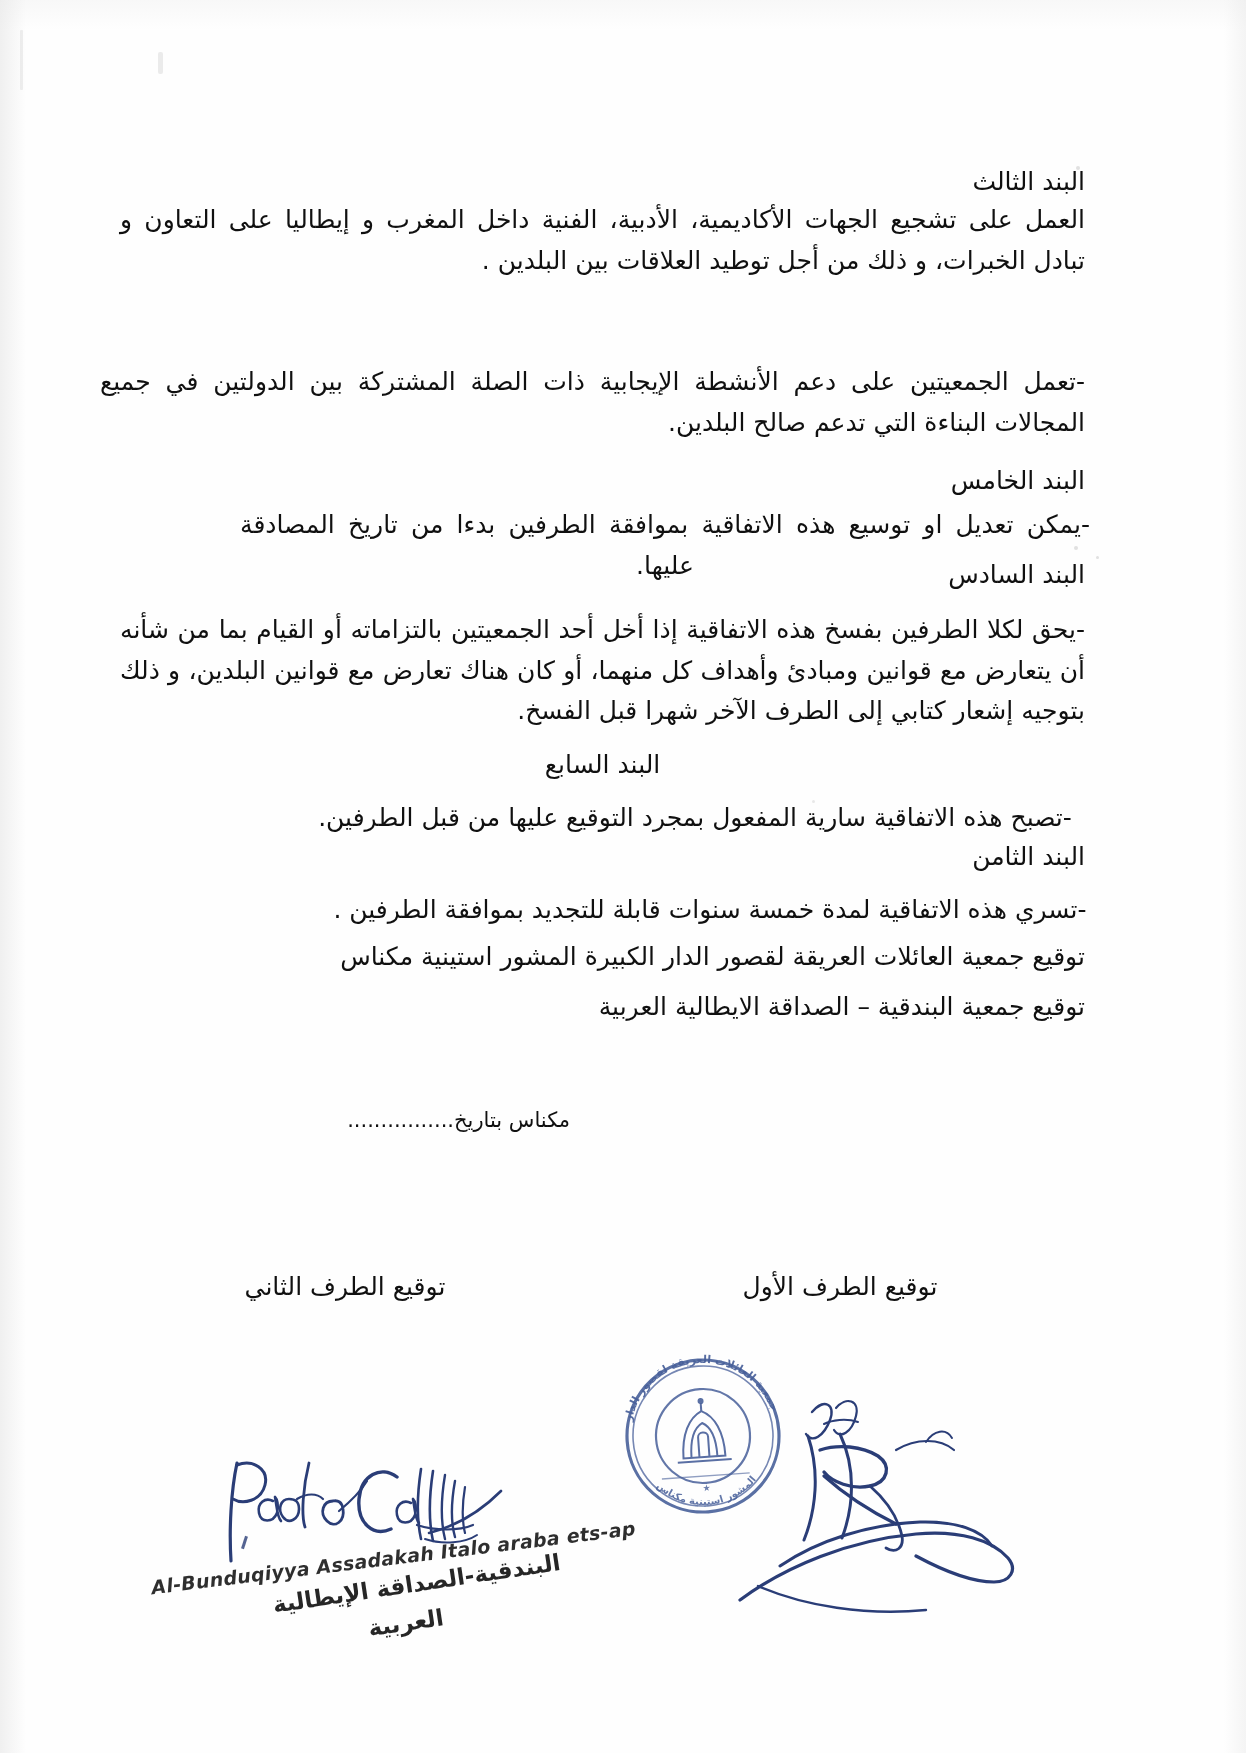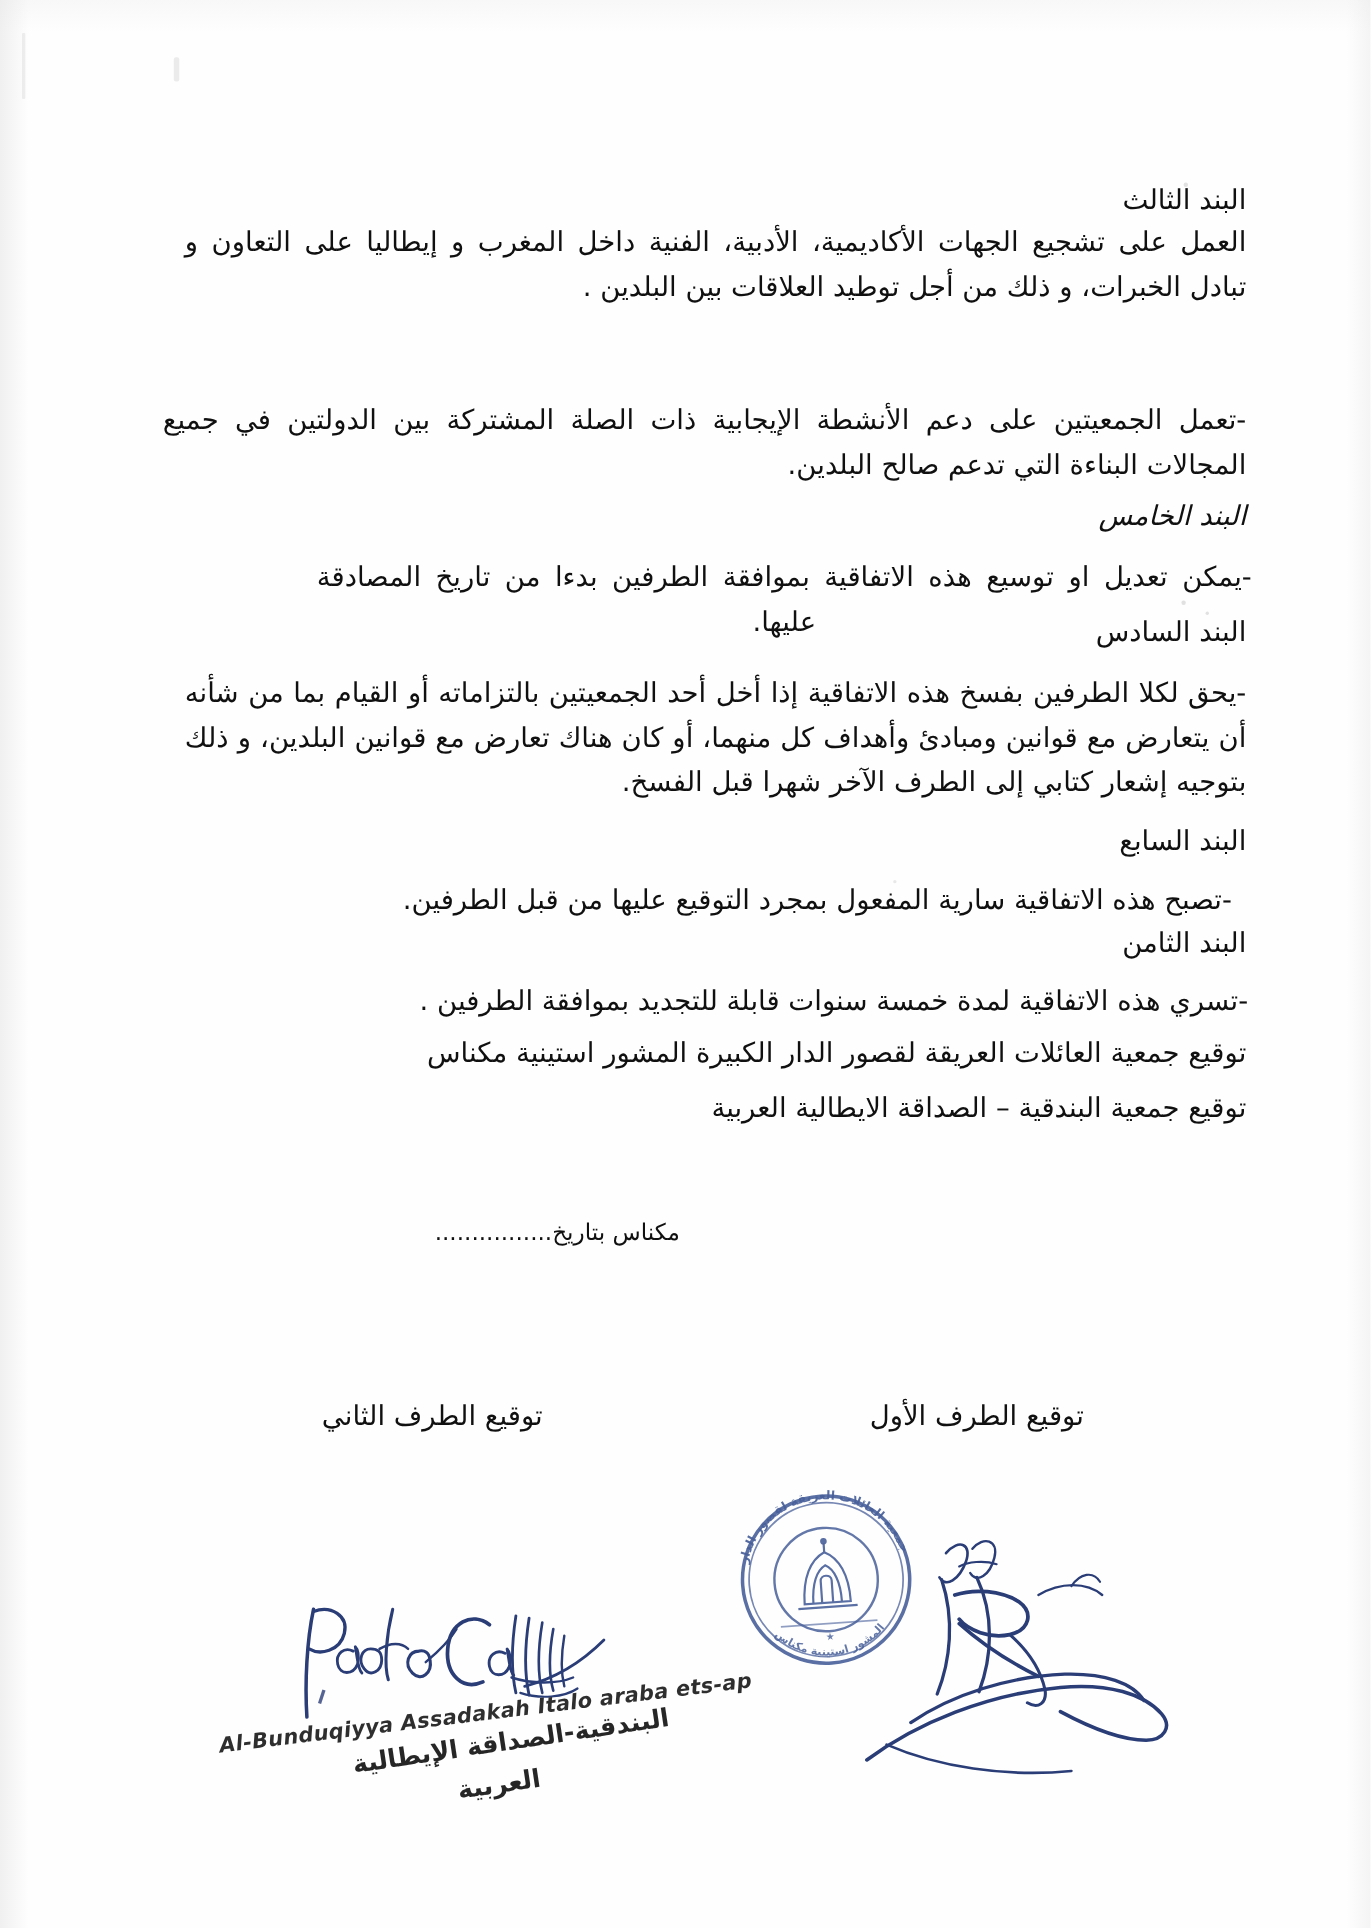--- a/index.html
+++ b/index.html
@@ -13,21 +13,21 @@
   .scan-surface{
     position:absolute;inset:0;
     background:
       linear-gradient(90deg, rgba(228,228,228,.55) 0px, rgba(255,255,255,0) 26px),
       linear-gradient(270deg, rgba(232,232,232,.45) 0px, rgba(255,255,255,0) 22px),
       linear-gradient(180deg, rgba(236,236,236,.35) 0px, rgba(255,255,255,0) 30px),
       #fefefe;
   }
   .speck{position:absolute;background:#c9c9c9;border-radius:50%;opacity:.55;}
 
-  .page{position:absolute;inset:0;margin-left:48px;}
+  .page{position:absolute;inset:0;}
 
   
   .doc-text{
     position:absolute;
     direction:rtl;
     unicode-bidi:plaintext;
     color:#121212;
     font-family:"DejaVu Sans","Liberation Sans",sans-serif;
     -webkit-font-smoothing:none;
   }
@@ -142,29 +142,29 @@
 
 <div class="page">
 
   <div class="doc-text clause-title" style="left:120px;top:165px;width:965px;">البند الثالث</div>
 
   <div class="doc-text clause-body" style="left:120px;top:200px;width:965px;">العمل على تشجيع الجهات الأكاديمية، الأدبية، الفنية داخل المغرب و إيطاليا على التعاون و تبادل الخبرات، و ذلك من أجل توطيد العلاقات بين البلدين .</div>
 
 
   <div class="doc-text clause-body" style="left:100px;top:362px;width:985px;">-تعمل الجمعيتين على دعم الأنشطة الإيجابية ذات الصلة المشتركة بين الدولتين في جميع المجالات البناءة التي تدعم صالح البلدين.</div>
 
-  <div class="doc-text clause-title" style="left:120px;top:452px;width:965px;font-style:italic;">البند الخامس</div>
+  <div class="doc-text clause-title" style="left:120px;top:464px;width:965px;">البند الخامس</div>
 
   <div class="doc-text clause-title" style="left:120px;top:558px;width:965px;">البند السادس</div>
 
   <div class="doc-text clause-body center-last" style="left:240px;top:505px;width:850px;">-يمكن تعديل او توسيع هذه الاتفاقية بموافقة الطرفين بدءا من تاريخ المصادقة عليها.</div>
 
   <div class="doc-text clause-body" style="left:120px;top:610px;width:965px;">-يحق لكلا الطرفين بفسخ هذه الاتفاقية إذا أخل أحد الجمعيتين بالتزاماته أو القيام بما من شأنه أن يتعارض مع قوانين ومبادئ وأهداف كل منهما، أو كان هناك تعارض مع قوانين البلدين،  و ذلك بتوجيه إشعار كتابي إلى الطرف الآخر شهرا قبل الفسخ.</div>
 
-  <div class="doc-text clause-title" style="left:120px;top:748px;width:965px;">البند السابع</div>
+  <div class="doc-text clause-title" style="left:120px;top:748px;width:965px;text-align:center;">البند السابع</div>
 
   <div class="doc-text clause-body center-last" style="left:300px;top:798px;width:790px;">-تصبح هذه الاتفاقية سارية المفعول بمجرد التوقيع عليها من قبل الطرفين.</div>
 
   <div class="doc-text clause-title" style="left:120px;top:840px;width:965px;">البند الثامن</div>
 
   <div class="doc-text clause-body center-last" style="left:330px;top:890px;width:760px;">-تسري هذه الاتفاقية لمدة خمسة سنوات قابلة للتجديد بموافقة الطرفين .</div>
 
   <div class="doc-text sig-line" style="left:120px;top:988px;width:965px;">توقيع جمعية البندقية – الصداقة الايطالية العربية</div>
 
   <div class="doc-text sig-line" style="left:120px;top:938px;width:965px;">توقيع جمعية العائلات العريقة لقصور الدار الكبيرة المشور استينية مكناس</div>

